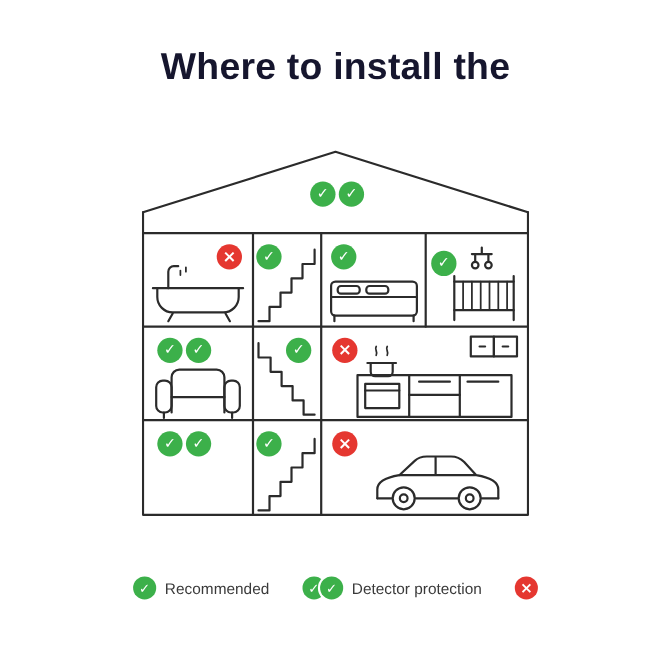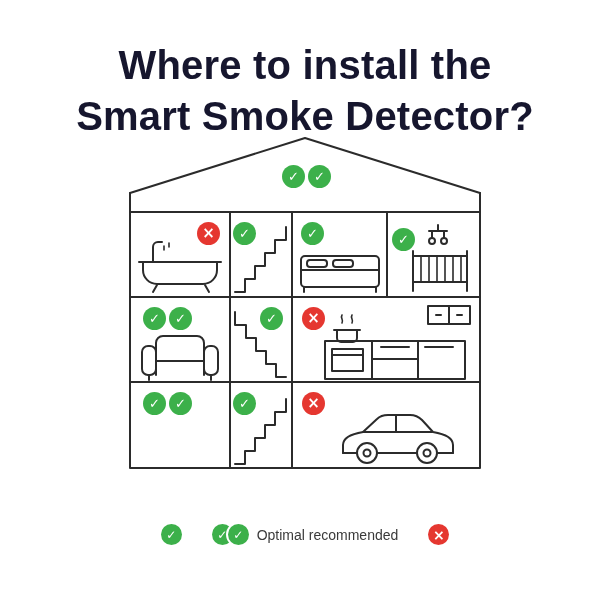--- a/index.html
+++ b/index.html
@@ -1,20 +1,20 @@
 <!DOCTYPE html>
 <html><head>
 <meta charset="utf-8">
 <style>
   html,body { margin:0; padding:0; background:#fff; }
   body { width:610px; height:610px; font-family:"Liberation Sans","DejaVu Sans",sans-serif; }
   .page { position:relative; width:610px; height:610px; overflow:hidden; background:#fff; }
 
   .title { position:absolute; top:40px; left:0; width:610px; margin:0;
-           text-align:center; font-size:40px; font-weight:700; line-height:1.27;
+           text-align:center; font-size:34px; font-weight:700; line-height:1.27;
            color:#16162e; letter-spacing:0.2px; }
 
   .house-wrap { position:absolute; left:129px; top:135px; width:352px; height:334px; }
   .house-wrap svg { position:absolute; left:0; top:0; }
 
   .badge { box-sizing:border-box; display:inline-flex; align-items:center; justify-content:center;
            width:23px; height:23px; border-radius:50%; color:#fff; font-weight:700;
            font-size:13px; line-height:1; font-family:"DejaVu Sans",sans-serif; }
   .badge.green { background:#3cb04a; }
   .badge.red   { background:#e53730; font-size:15px; }
@@ -28,21 +28,21 @@
   .legend .badge.red { font-size:14px; }
   .badge-pair { display:flex; align-items:center; }
   .badge-pair .badge:nth-child(2) { margin-left:-5px; box-shadow:0 0 0 2px #fff; }
   .legend-label { font-size:14px; color:#3a3a3a; }
 </style>
 </head>
 <body>
 
 <div class="page">
 
-  <h1 class="title"><span>Where to install the</span><br><span>Smart Smoke Detector?</span></h1>
+  <h1 class="title"><span>Where to install the</span><br></h1>
 
   <div class="house-wrap">
     <svg viewBox="0 0 352 334" width="352" height="334">
       <g fill="none" stroke="#2b2b2b" stroke-width="2" stroke-linecap="round" stroke-linejoin="round">
 
         <path d="M1,58 L176,3 L351,58"></path>
         <path d="M1,58 L1,333 L351,333 L351,58"></path>
 
         <g>
           <line x1="1" y1="77" x2="351" y2="77"></line>
@@ -148,26 +148,27 @@
 
     <span class="badge green hbadge" style="left:14px;top:257px">✓</span>
     <span class="badge green hbadge" style="left:40px;top:257px">✓</span>
     <span class="badge green hbadge" style="left:104px;top:257px">✓</span>
     <span class="badge red hbadge" style="left:173px;top:257px">×</span>
   </div>
 
   <div class="legend">
     <div class="legend-item">
       <span class="badge green">✓</span>
+      <span class="legend-label">Recommended</span>
     </div>
     <div class="legend-item">
       <span class="badge-pair">
         <span class="badge green">✓</span>
         <span class="badge green">✓</span>
       </span>
-      <span class="legend-label">Optimal recommended</span>
+      <span class="legend-label">Detector protection</span>
     </div>
     <div class="legend-item">
       <span class="badge red">×</span>
     </div>
   </div>
 
 </div>
 
 </body></html>

